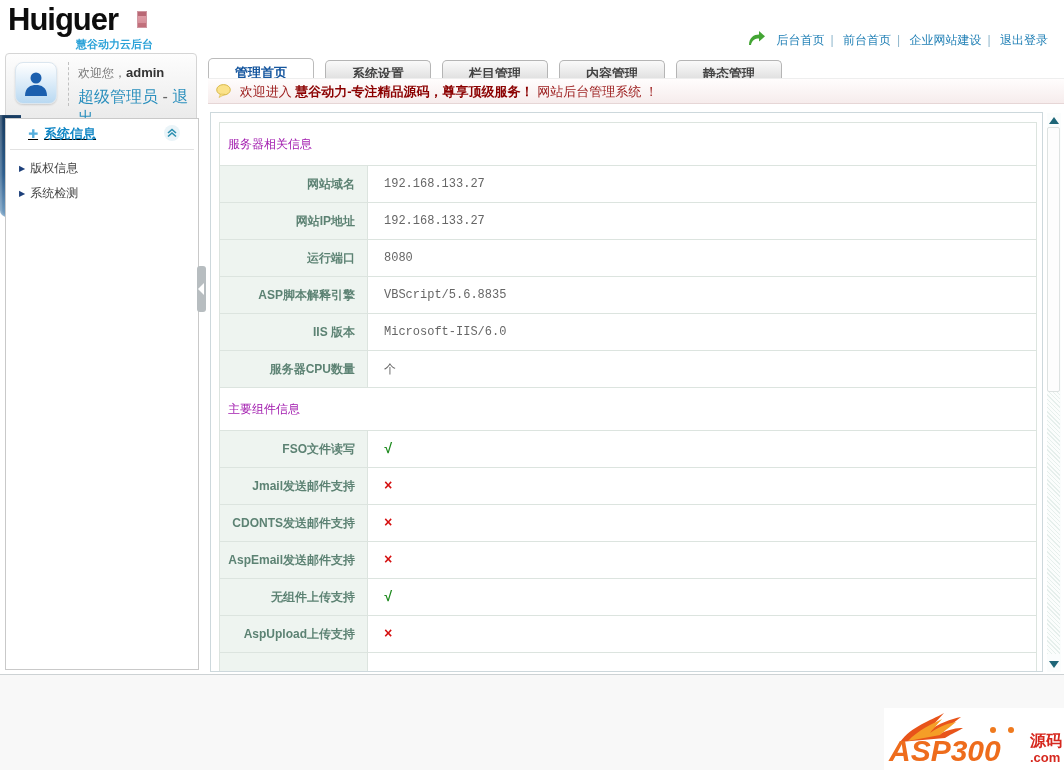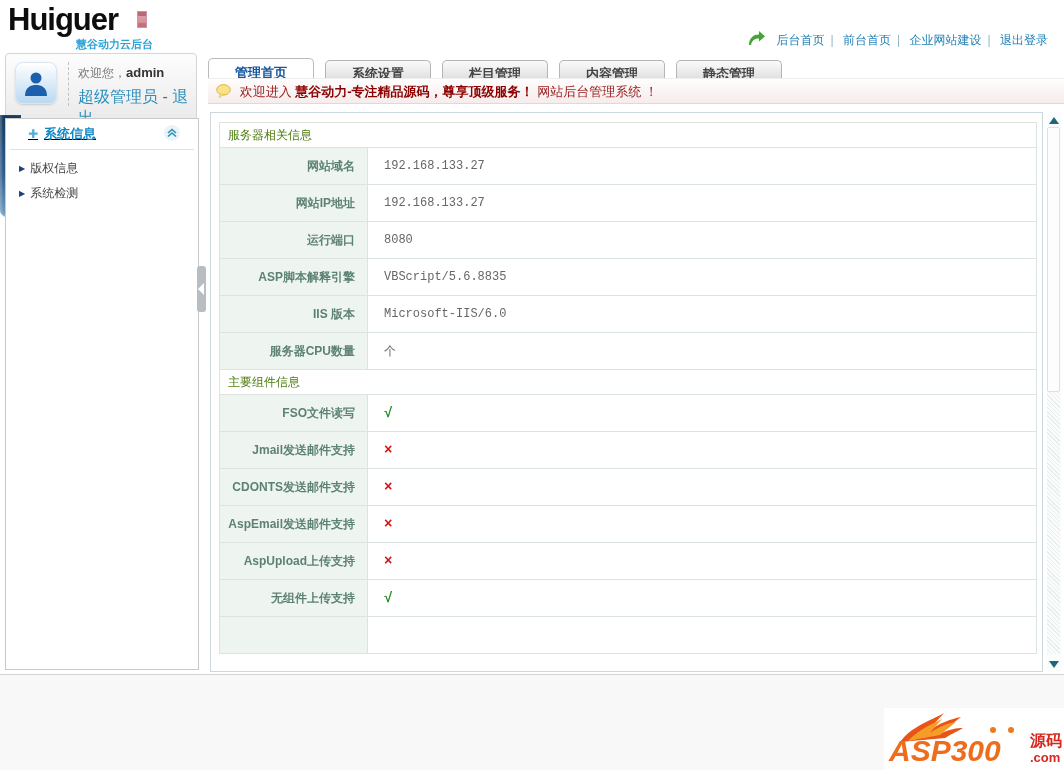--- a/index.html
+++ b/index.html
@@ -48,21 +48,21 @@
 
   
   .notice { position:absolute; left:208px; top:78px; width:856px; height:26px; background:linear-gradient(#fffdfd,#f6ecec); border-top:1px solid #eee; border-bottom:1px solid #e6d6d6; line-height:25px; font-size:13px; color:#9b1b1b; padding-left:8px; white-space:nowrap; }
   .notice b { color:#8b0000; }
   .notice .bubble-ico { vertical-align:-2px; margin-right:5px; }
 
   
   .panel { position:absolute; left:210px; top:112px; width:833px; height:560px; background:#fff; border:1px solid #cdd8dc; overflow:hidden; }
   table.info { position:absolute; left:8px; top:9px; width:818px; border-collapse:collapse; border:1px solid #cfd8d3; }
   table.info td { border:1px solid #dce4df; font-size:12px; }
-  tr.section-row td { height:25px; background:#fff; color:#4d7c0f; padding-left:8px; }
+  tr.section-row td { height:43px; background:#fff; color:#a21caf; padding-left:8px; }
   tr.data-row td.lbl { width:148px; height:37px; background:#eef4f0; color:#5c8273; font-weight:bold; text-align:right; padding-right:12px; }
   tr.data-row td.val { padding-left:16px; color:#666;font-family:Liberation Mono, monospace; }
   tr.partial td { height:14px; }
   .status { font-weight:bold; font-size:14px; }
 
   
   .vscroll { position:absolute; left:1047px; top:113px; width:14px; height:559px; background:#fbfdfd; }
   .vs-up, .vs-down { position:absolute; left:2px; width:0; height:0; cursor:pointer; }
   .vs-up { top:4px; border-left:5px solid transparent; border-right:5px solid transparent; border-bottom:7px solid #1e6678; }
   .vs-down { bottom:4px; border-left:5px solid transparent; border-right:5px solid transparent; border-top:7px solid #1e6678; }
@@ -188,26 +188,26 @@
           </tr>
           <tr class="data-row">
             <td class="lbl">CDONTS发送邮件支持</td>
             <td class="val"><span class="status" style="color: rgb(213, 17, 17);">×</span></td>
           </tr>
           <tr class="data-row">
             <td class="lbl">AspEmail发送邮件支持</td>
             <td class="val"><span class="status" style="color: rgb(213, 17, 17);">×</span></td>
           </tr>
           <tr class="data-row">
-            <td class="lbl">AspUpload上传支持</td>
-            <td class="val"><span class="status" style="color: rgb(213, 17, 17);">×</span></td>
-          </tr>
-          <tr class="data-row">
             <td class="lbl">无组件上传支持</td>
             <td class="val"><span class="status" style="color: rgb(30, 138, 30);">√</span></td>
+          </tr>
+          <tr class="data-row">
+            <td class="lbl">AspUpload上传支持</td>
+            <td class="val"><span class="status" style="color: rgb(213, 17, 17);">×</span></td>
           </tr>
           <tr class="data-row partial">
             <td class="lbl"></td>
             <td class="val"></td>
           </tr>
         </tbody>
       </table>
   </div>
 
   <div class="vscroll">

